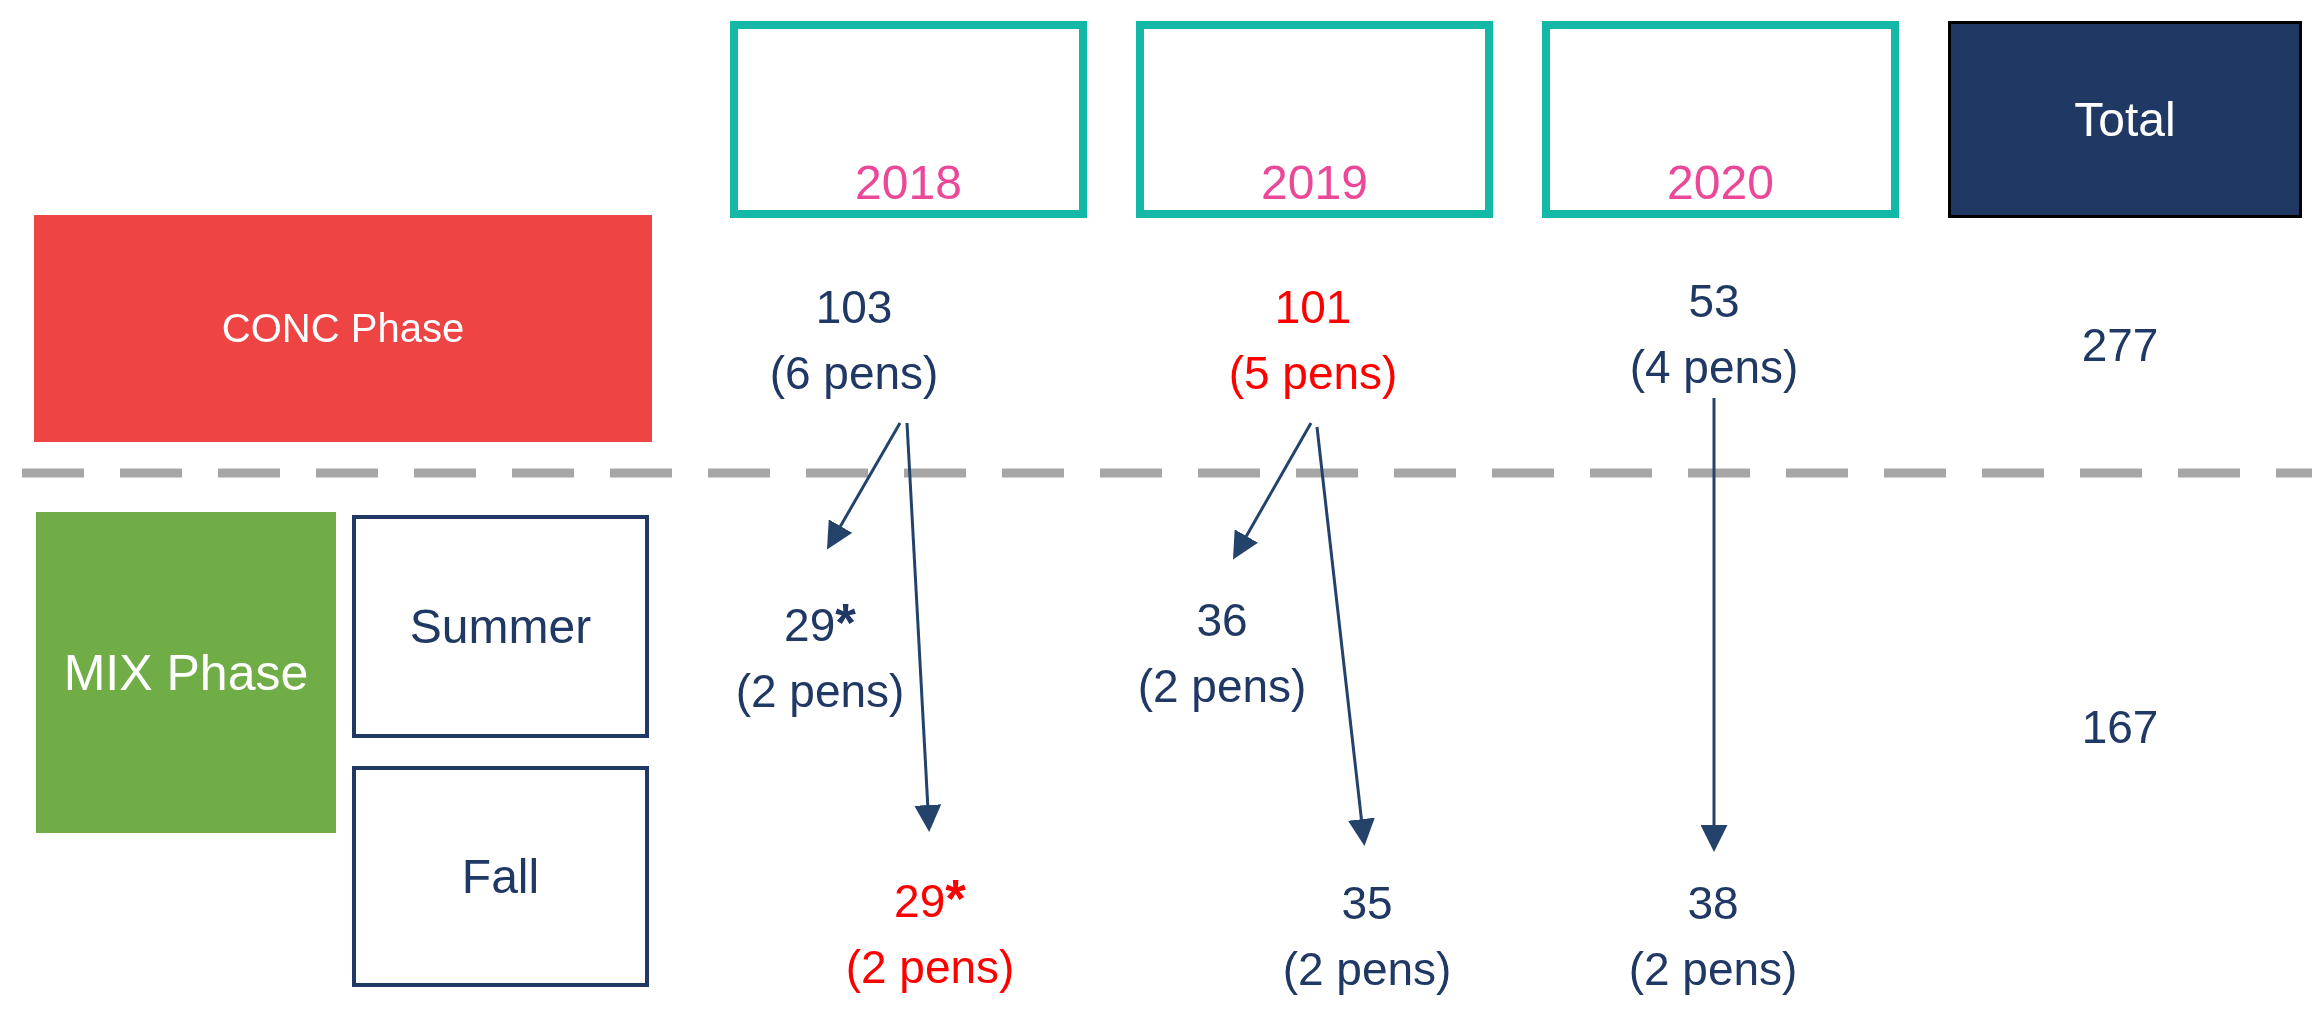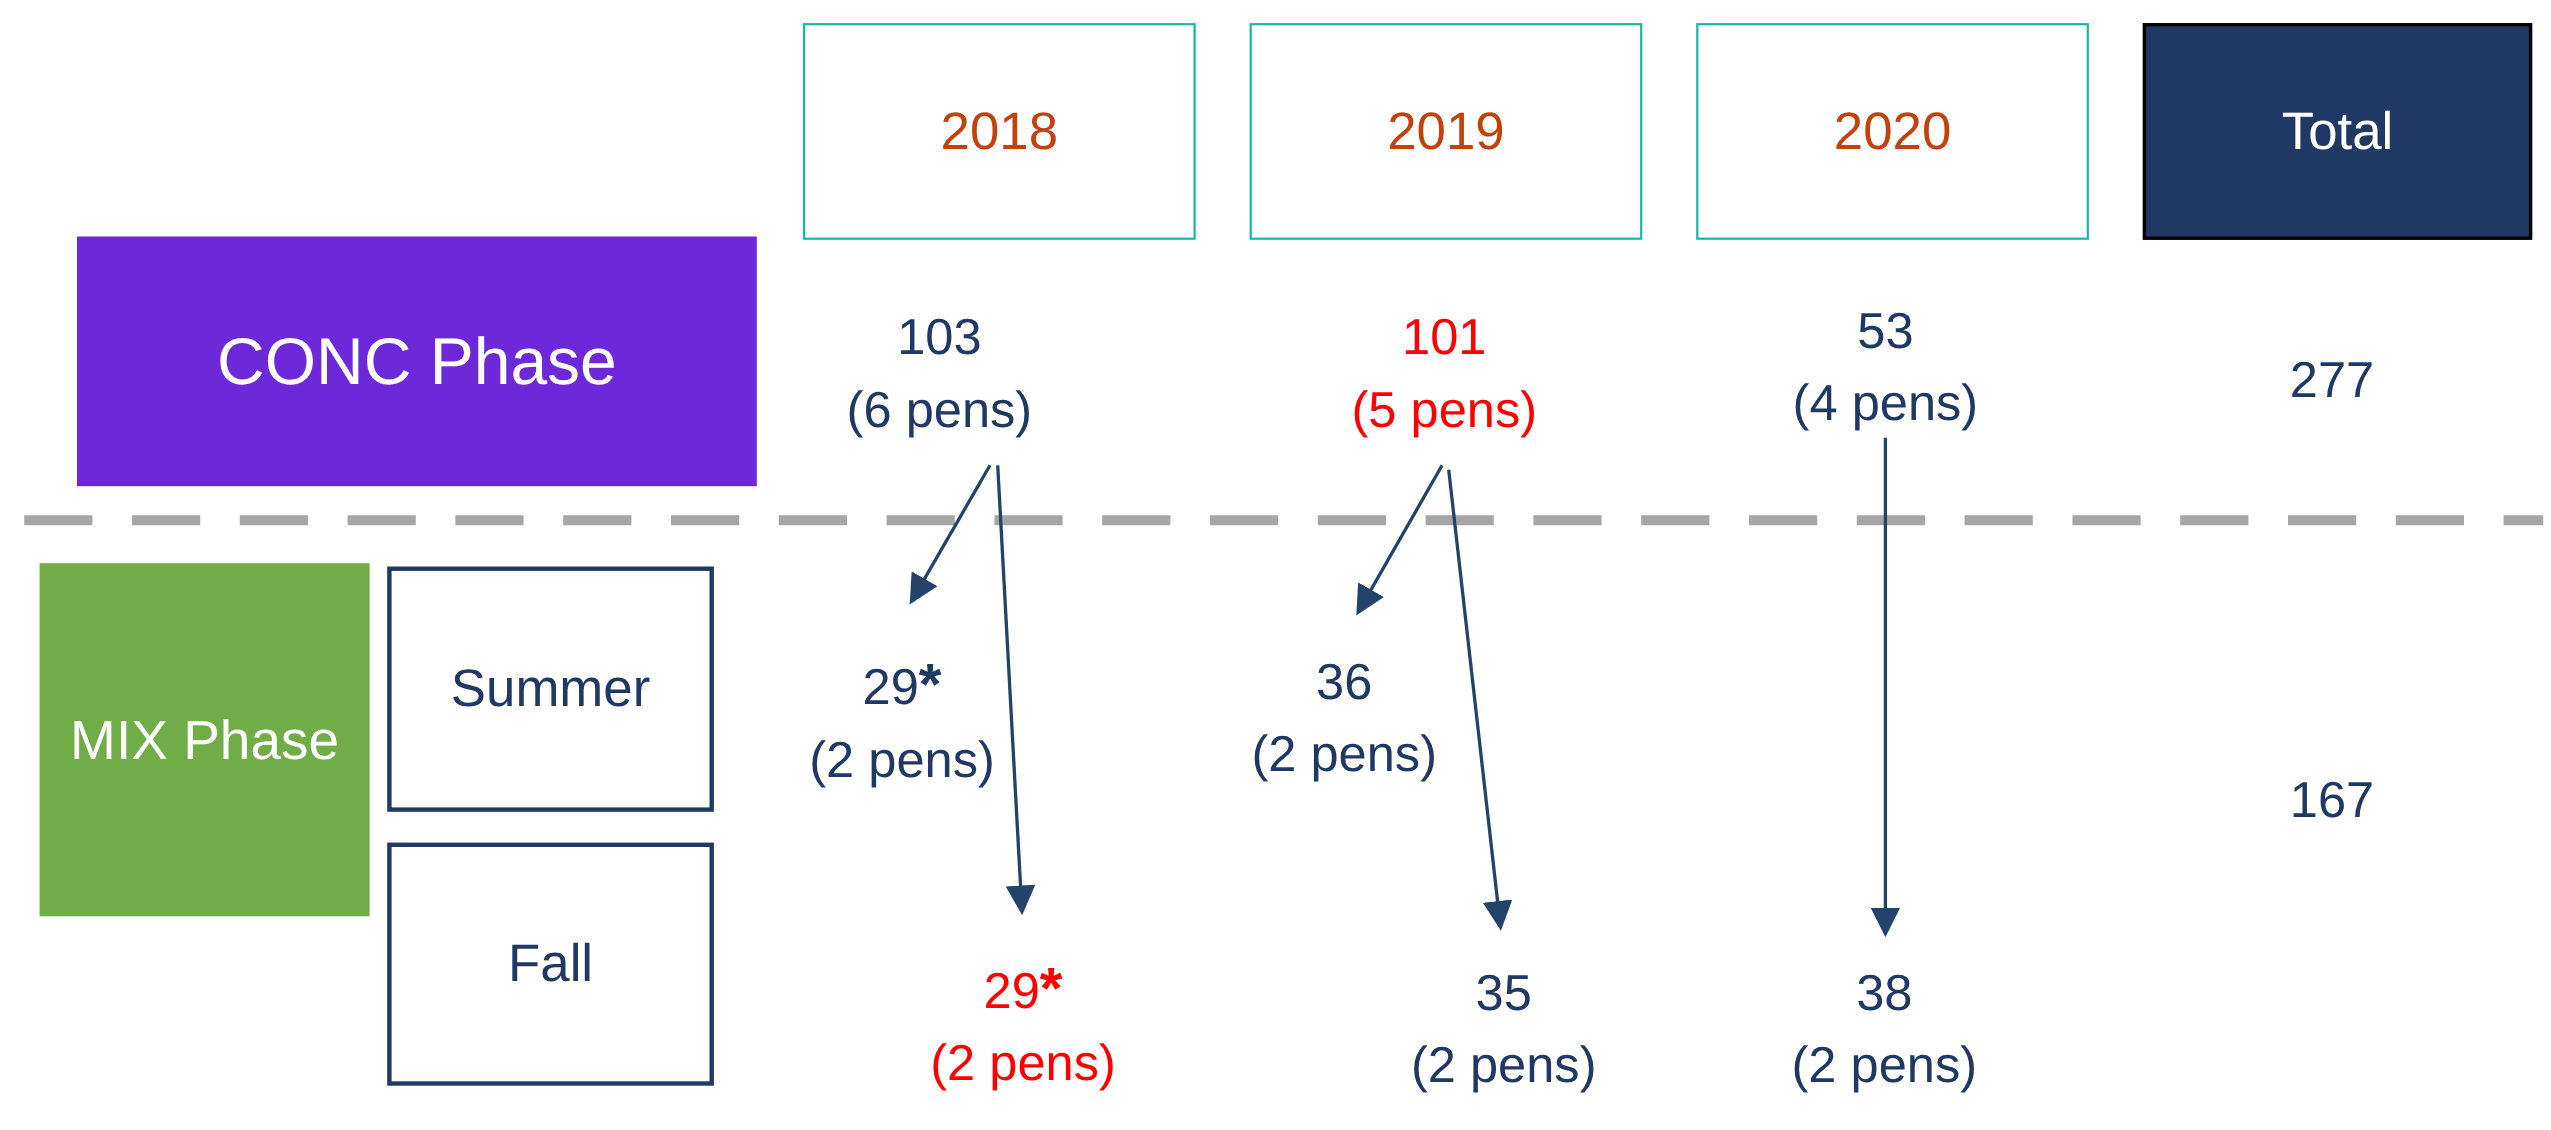--- a/index.html
+++ b/index.html
@@ -7,40 +7,40 @@
     font-family:"Liberation Sans", sans-serif;
     width:2319px;height:1027px;position:relative;overflow:hidden;
     color:#1F3864;
   }
   .stage{position:absolute;left:0;top:0;width:2319px;height:1027px;}
   svg.overlay{position:absolute;left:0;top:0;width:2319px;height:1027px;pointer-events:none;}
 
   
   .yearbox{
     position:absolute;top:21px;height:197px;width:357px;
-    background:#ffffff;border:2px solid #14b8a6;box-sizing:border-box;
-    display:flex;align-items:center;justify-content:center;
-    font-size:48px;color:#c2410c;
+    background:#ffffff;border:8px solid #14b8a6;box-sizing:border-box;
+    display:flex;align-items:flex-end;justify-content:center;
+    font-size:48px;color:#ec4899;
   }
   .yearbox.y2018{left:730px;}
   .yearbox.y2019{left:1136px;}
   .yearbox.y2020{left:1542px;}
   .totalbox{
     position:absolute;top:21px;left:1948px;width:354px;height:197px;
     background:#1F3864;border:3px solid #000000;box-sizing:border-box;
     display:flex;align-items:center;justify-content:center;
     font-size:48px;color:#ffffff;
   }
 
   
   .concbox{
     position:absolute;left:34px;top:215px;width:618px;height:227px;
-    background:#6d28d9;
+    background:#ef4444;
     display:flex;align-items:center;justify-content:center;
-    font-size:60px;color:#ffffff;margin-left:36px;
+    font-size:40px;color:#ffffff;
   }
   .mixbox{
     position:absolute;left:36px;top:512px;width:300px;height:321px;
     background:#70AD47;
     display:flex;align-items:center;justify-content:center;
     font-size:50px;color:#ffffff;
   }
   .seasonbox{
     position:absolute;left:352px;width:297px;
     background:#ffffff;border:4px solid #1F3864;box-sizing:border-box;

